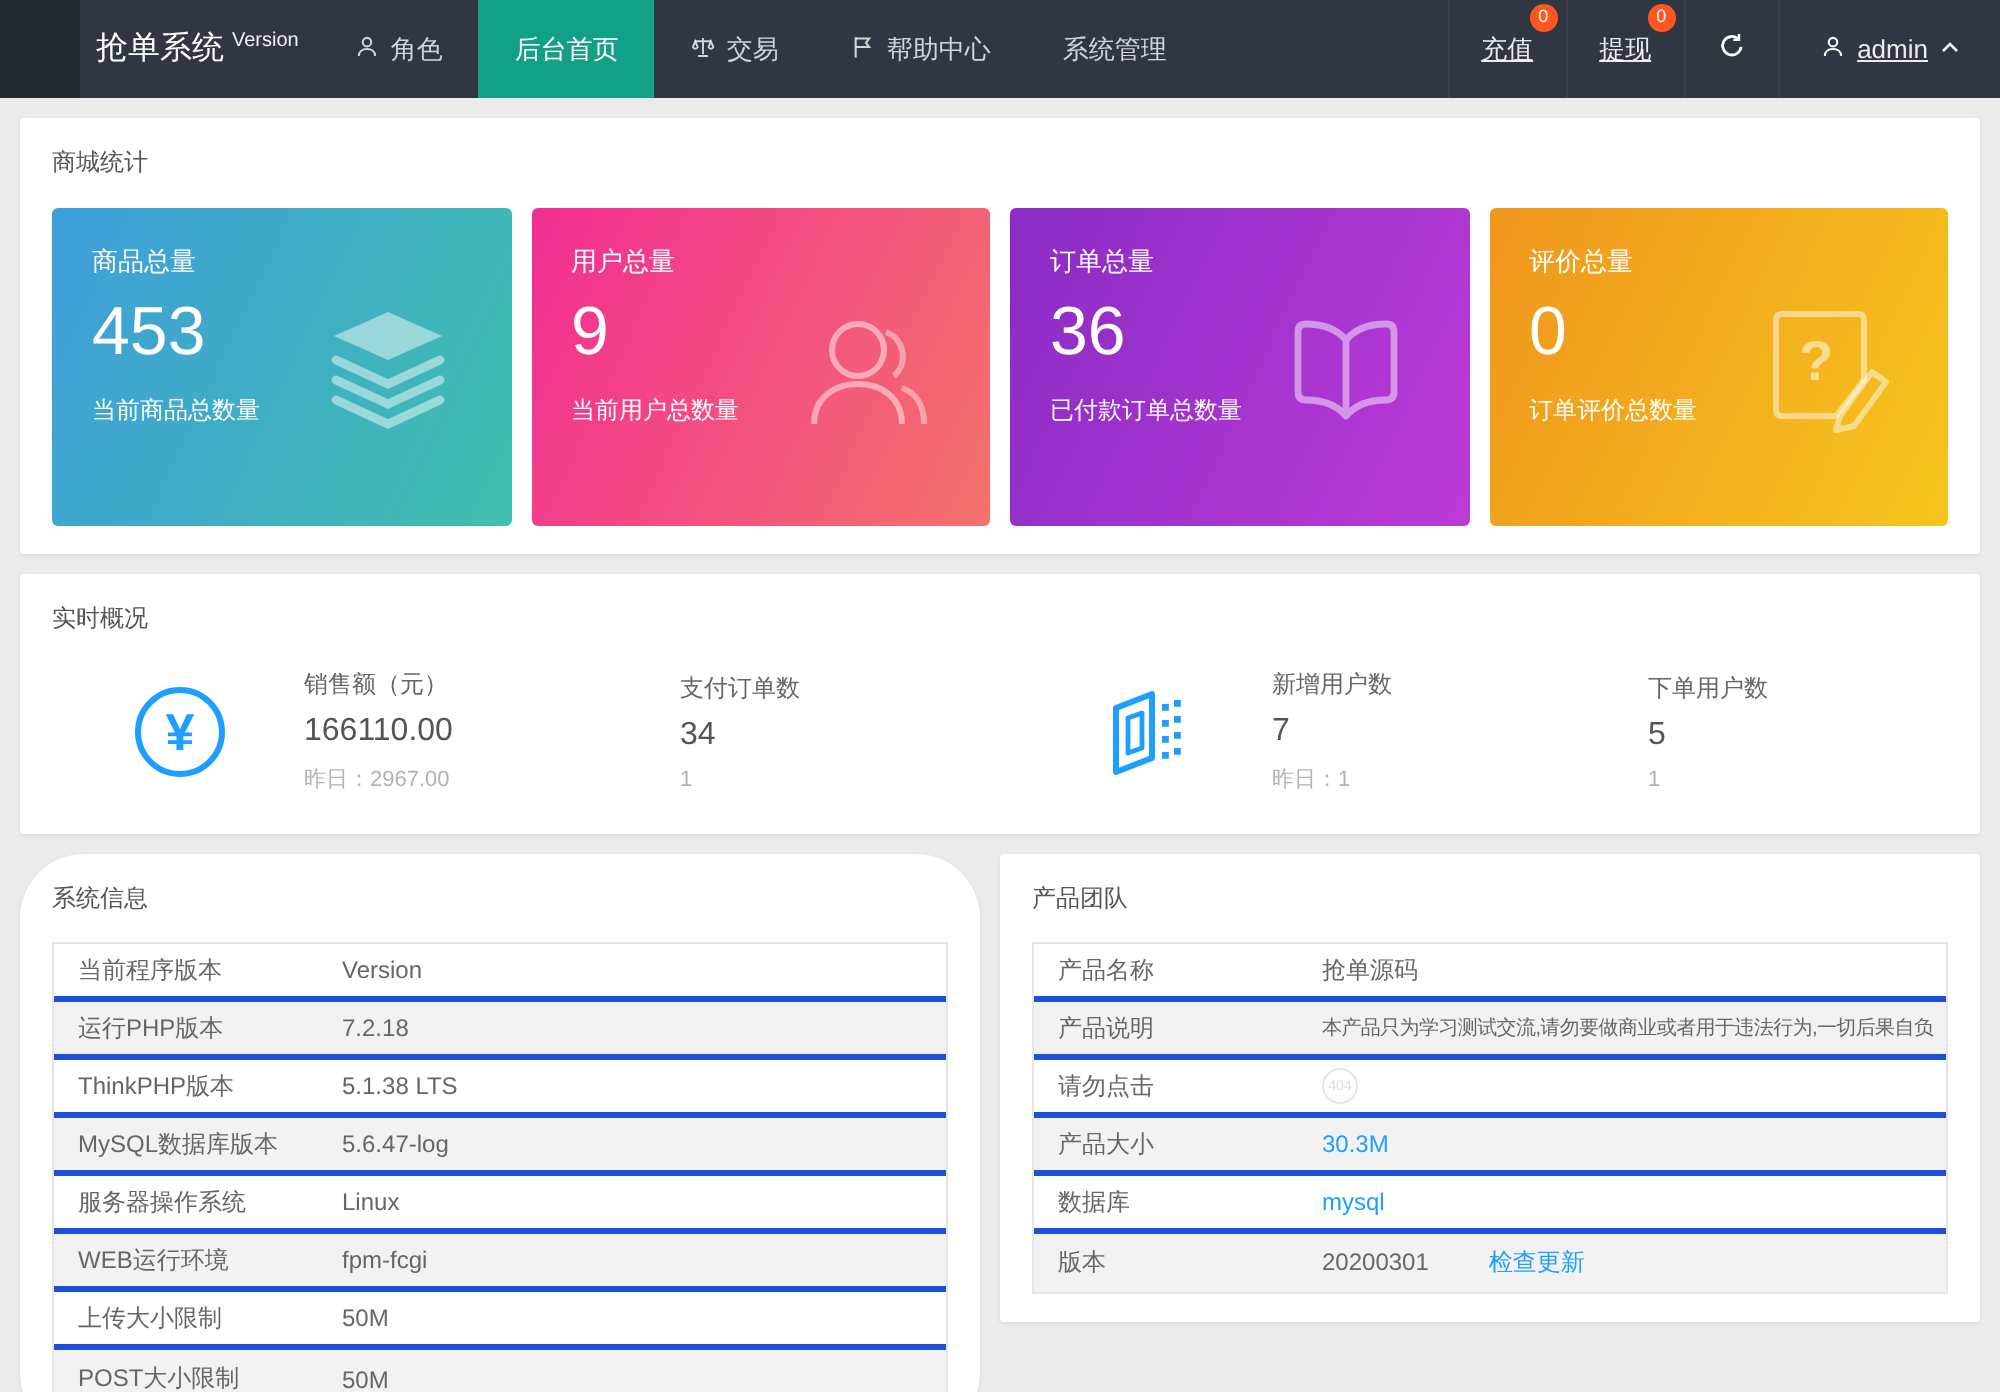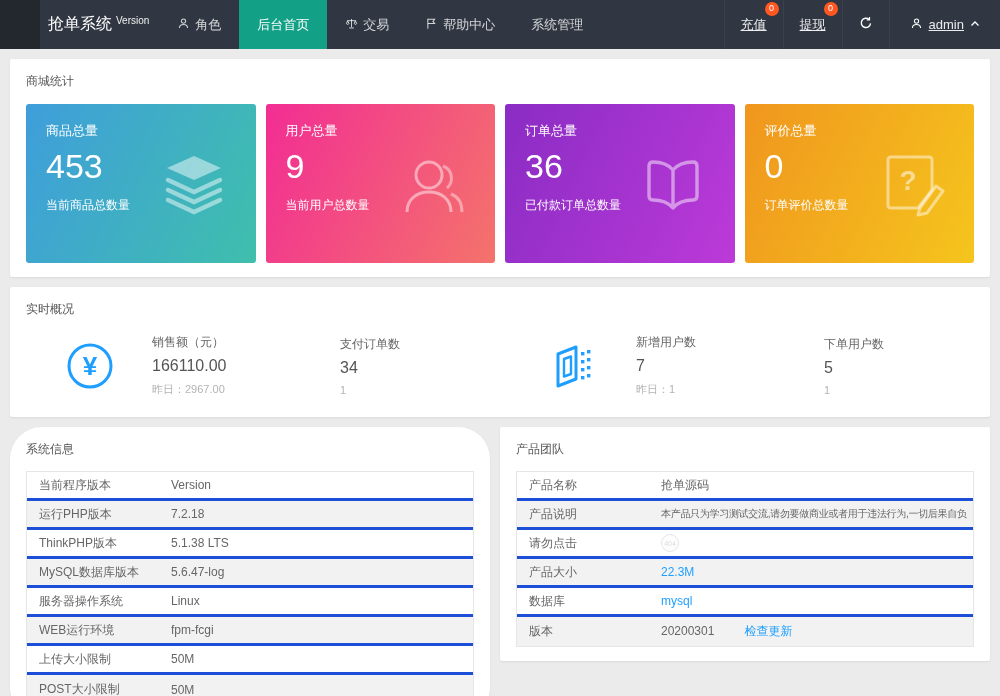--- a/index.html
+++ b/index.html
@@ -316,21 +316,21 @@
         <div class="trow">
           <div class="tlabel">产品说明</div>
           <div class="tvalue small">本产品只为学习测试交流,请勿要做商业或者用于违法行为,一切后果自负</div>
         </div>
         <div class="trow">
           <div class="tlabel">请勿点击</div>
           <div class="tvalue"><span class="badge-404">404</span></div>
         </div>
         <div class="trow">
           <div class="tlabel">产品大小</div>
-          <div class="tvalue"><a class="tlink">22.3M</a></div>
+          <div class="tvalue"><a class="tlink">30.3M</a></div>
         </div>
         <div class="trow">
           <div class="tlabel">数据库</div>
           <div class="tvalue"><a class="tlink">mysql</a></div>
         </div>
         <div class="trow">
           <div class="tlabel">版本</div>
           <div class="tvalue"><span>20200301</span><a class="tlink extra-link">检查更新</a></div>
         </div>
       </div>

